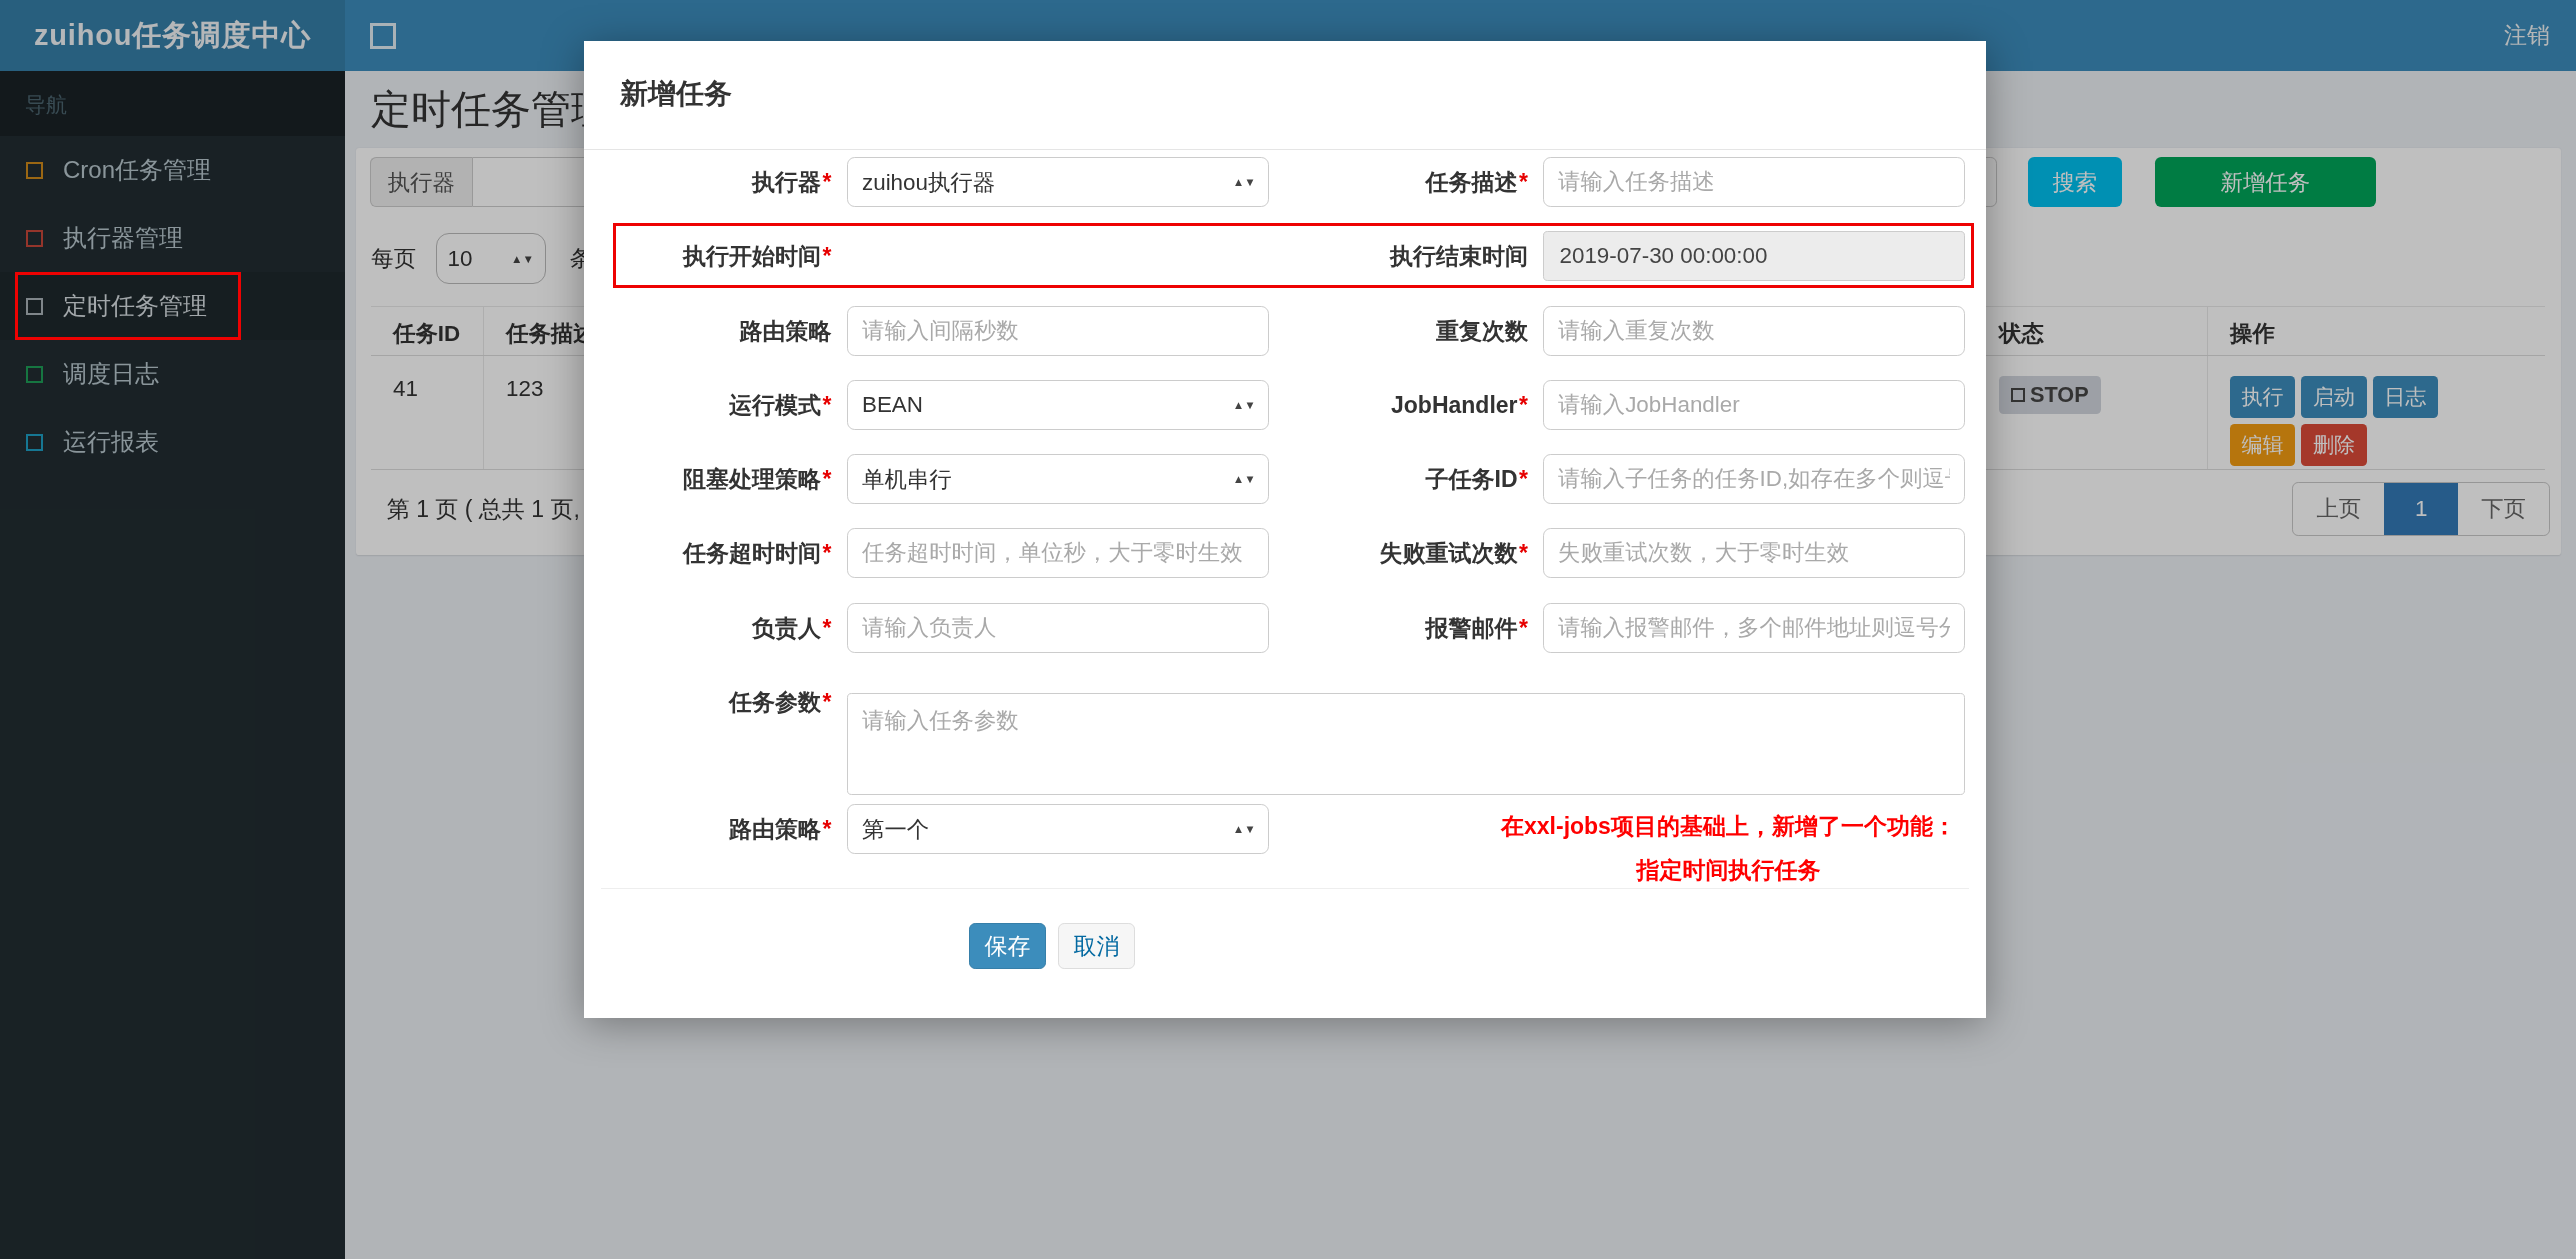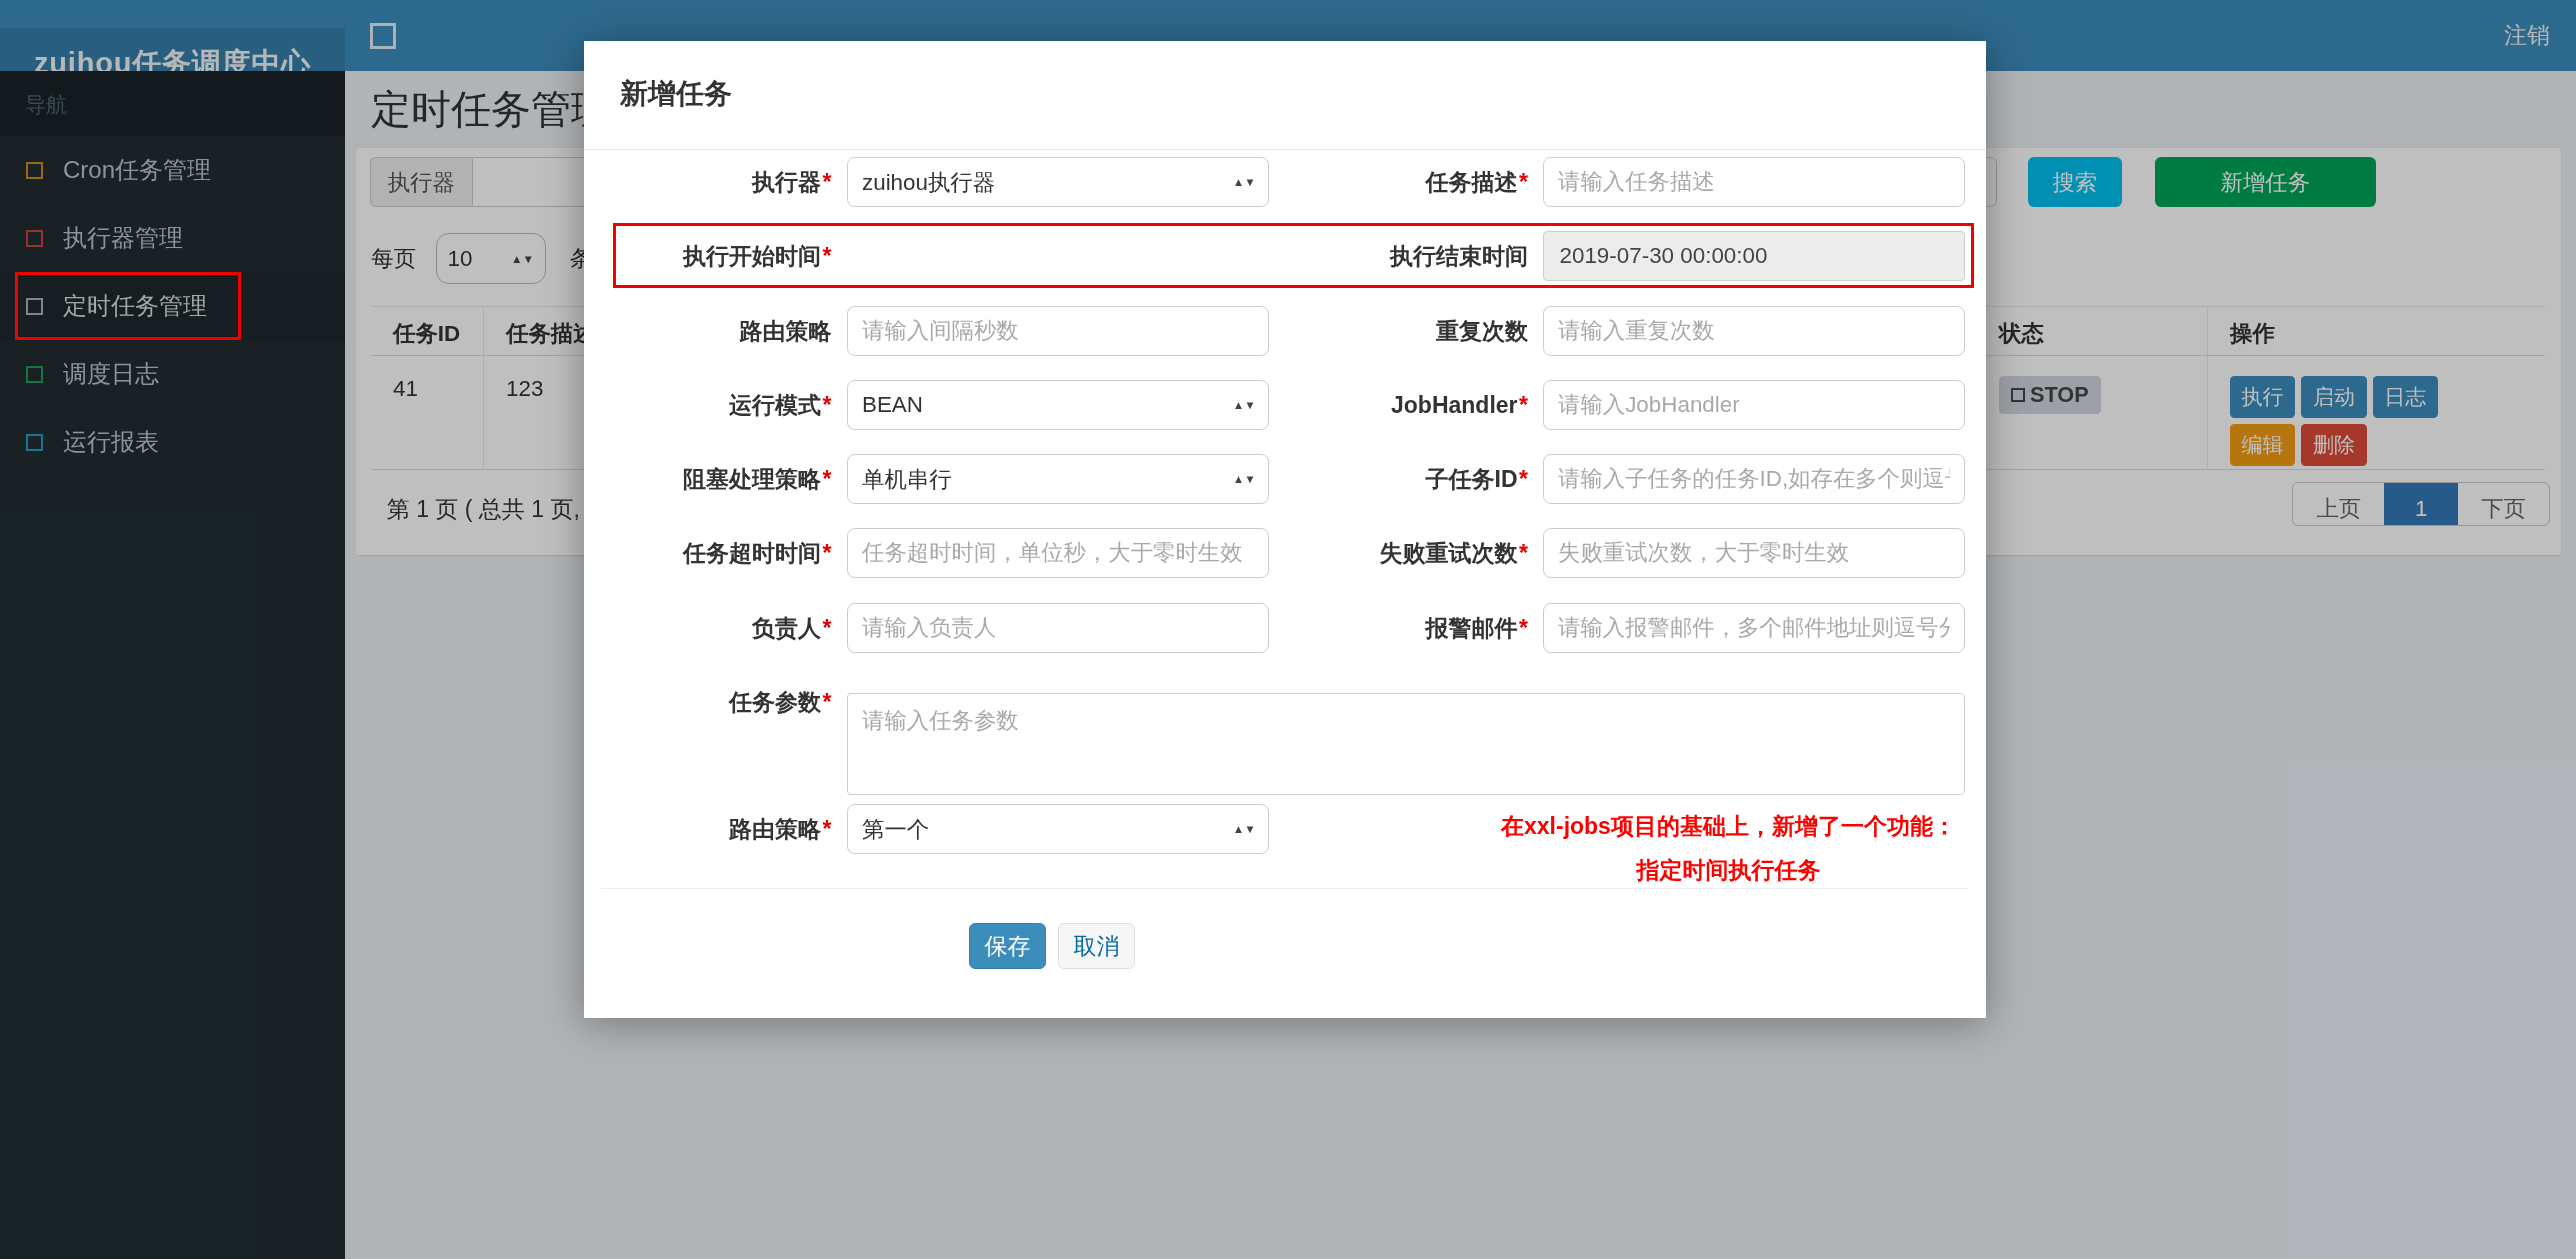--- a/index.html
+++ b/index.html
@@ -3,21 +3,21 @@
 <meta charset="utf-8">
 <style>
   * { margin:0; padding:0; box-sizing:border-box; }
   html,body { width:2576px; height:1259px; overflow:hidden; }
   body { font-family:"Liberation Sans","DejaVu Sans",sans-serif; background:#ecf0f5; position:relative; }
 
   
   .navbar { position:absolute; left:0; top:0; width:2576px; height:71px; background:#3c8dbc; z-index:10; }
   .logo { position:absolute; left:0; top:0; width:345px; height:71px; background:#367fa9;
           display:flex; align-items:center; justify-content:center;
-          color:#f2f5f7; font-size:29px; font-weight:bold; letter-spacing:0.8px;margin-top:28px; }
+          color:#f2f5f7; font-size:29px; font-weight:bold; letter-spacing:0.8px; }
   .nav-toggle { position:absolute; left:370px; top:23px; width:26px; height:26px;
           border:3.1px solid rgba(255,255,255,.85); }
   .nav-logout { position:absolute; right:26px; top:0; height:71px; display:flex; align-items:center;
           color:#f0f3f5; font-size:23px; cursor:pointer; }
 
   
   .sidebar { position:absolute; left:0; top:71px; width:345px; height:1188px; background:#222d32; z-index:10; }
   .nav-header { background:#1a2226; color:#4b646f; font-size:21px; padding:20px 25px 17px 25px; }
   .side-item { height:68px; display:flex; align-items:center; gap:20px; padding-left:26px;
                color:#b8c7ce; font-size:24px; cursor:pointer; }
@@ -69,21 +69,21 @@
   .c1 { width:112px; } .c2 { width:1493px; } .c3 { width:231px; } .c4 { width:338px; }
   .status-badge { display:inline-flex; align-items:center; gap:4.6px; background:#d2d6de; color:#444;
                   font-weight:bold; font-size:21.7px; border-radius:4.6px; padding:6.2px 12.4px; }
   .status-sq { width:14px; height:14px; border:2.3px solid #444; display:inline-block; }
   .op-wrap { width:232px; display:flex; flex-wrap:wrap; gap:6.2px; }
   .op-btn { border:none; border-radius:4.6px; color:#fff; font-size:21px; padding:7px 11.6px; cursor:pointer; }
   .op-blue { background:#3c8dbc; } .op-orange { background:#f39c12; } .op-red { background:#dd4b39; }
 
   
   .pg-info { position:absolute; left:31px; top:334px; line-height:54px; font-size:23px; color:#333; white-space:nowrap; }
-  .pager { position:absolute; right:10.8px; top:334px; height:44px; display:flex; border:1.5px solid #c8c8c8;
+  .pager { position:absolute; right:10.8px; top:334px; height:54px; display:flex; border:1.5px solid #c8c8c8;
            border-radius:6.2px; overflow:hidden; background:#fff; }
   .pg-btn { padding:0 23px; line-height:51px; font-size:22.4px; color:#666; cursor:pointer; }
   .pg-cur { width:74px; text-align:center; line-height:51px; font-size:22.4px; background:#337ab7; color:#fff; cursor:pointer; }
 
   
   .dim { position:absolute; inset:0; background:rgba(0,0,0,0.25); z-index:40; }
 
   
   .modal { position:absolute; left:584px; top:41px; width:1402px; height:977px; background:#fff;
            z-index:100; box-shadow:0 6.2px 39px rgba(0,0,0,.35); }

